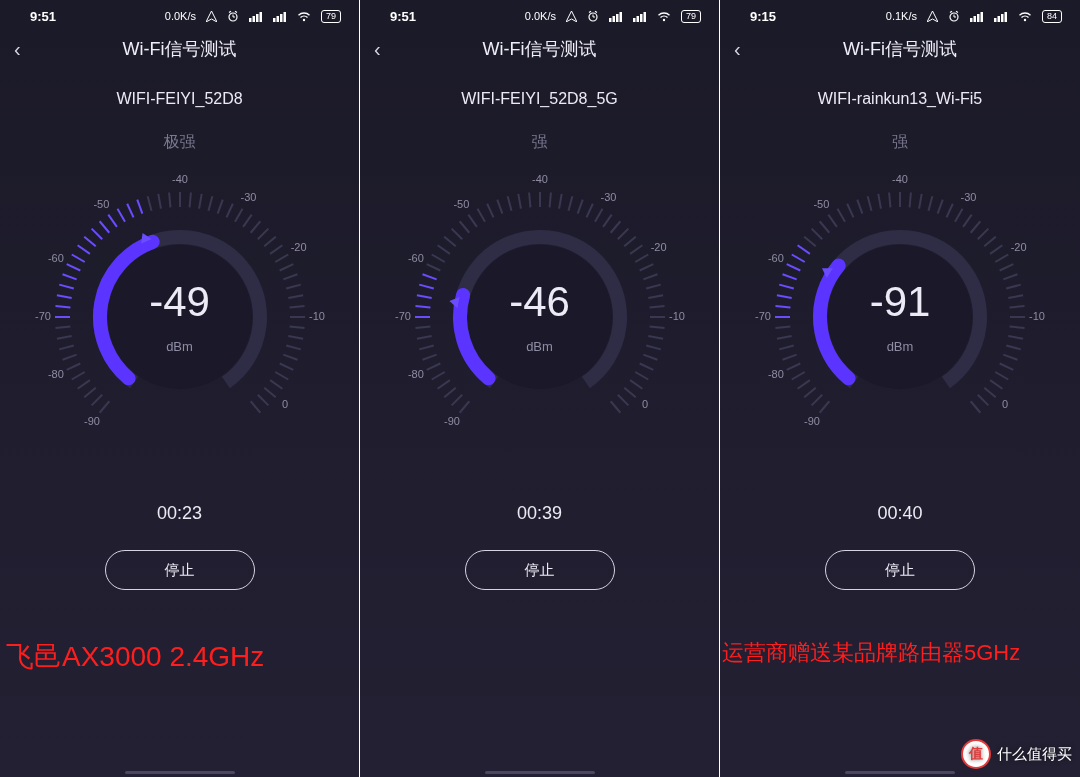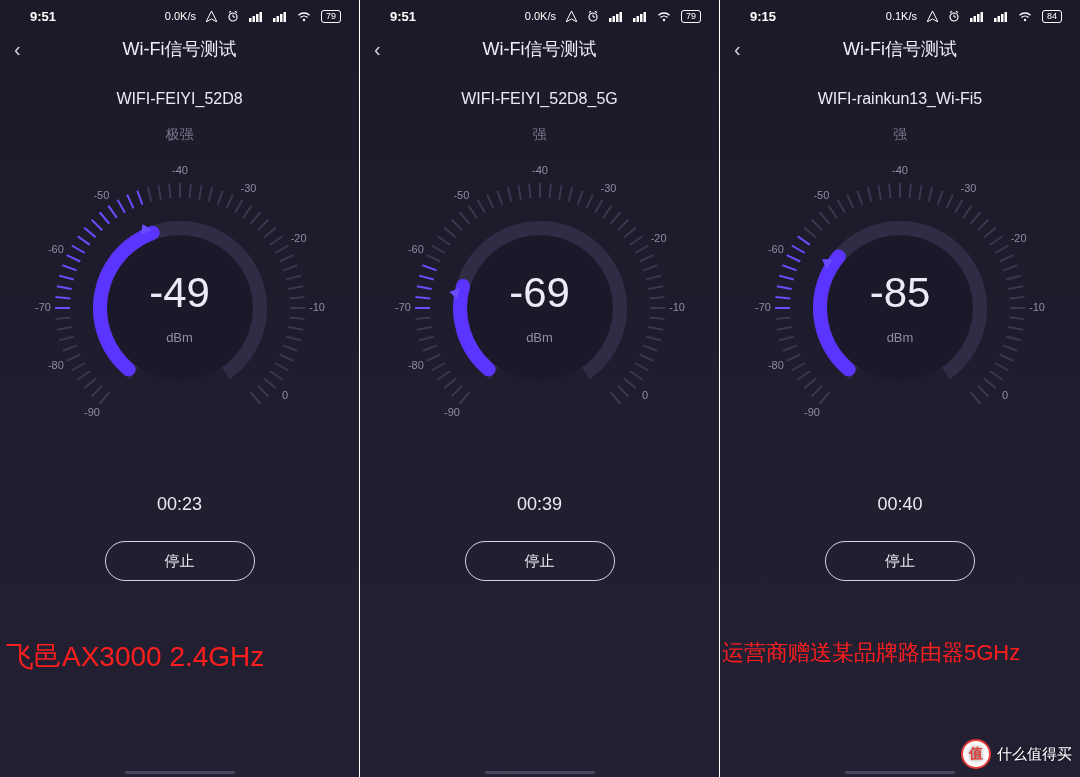--- a/index.html
+++ b/index.html
@@ -76,21 +76,21 @@
       text-align: center;
       font-size: 18px;
       font-weight: 400;
       color: #f0eef8;
       pointer-events: none;
     }
 
     
     .net-info { text-align: center; margin-top: 18px; }
     .ssid { font-size: 16px; color: #eceaf4; }
-    .strength { font-size: 14px; color: #7a778e; margin-top: 18px; }
+    .strength { font-size: 16px; color: #7a778e; margin-top: 24px; }
 
     
     .gauge-wrap {
       position: relative;
       width: 300px;
       height: 300px;
       margin: 14px auto 0;
     }
     .gauge-wrap svg { width: 100%; height: 100%; display: block; }
     .tick { stroke: #3a3850; stroke-width: 2; }
@@ -440,21 +440,21 @@
           <text class="glabel" x="149.99999999999997" y="13">-40</text>
           <text class="glabel" x="218.5" y="31.35451968153191">-30</text>
           <text class="glabel" x="268.64548031846806" y="81.49999999999994">-20</text>
           <text class="glabel" x="287" y="149.99999999999997">-10</text>
           <circle class="inner-bg" cx="150" cy="150" r="72"></circle>
           <path class="ring-bg" d="M 104.11388509191629 215.53216354311934 A 80 80 0 1 1 195.8861149080837 215.53216354311934"></path>
           <path class="ring-fg" d="M 98.57699122507684 211.28355544951825 A 80 80 0 0 1 73.0990643249345 127.94901153464002"></path>
           <polygon class="pointer" points="59.397686722876855,134.02436765464242 67.45468268443332,141.32413754878473 69.46545471909229,129.92048266522758"></polygon>
         </svg>
       <div class="g-center">
-        <div class="dbm-val">-69</div>
+        <div class="dbm-val">-46</div>
         <div class="dbm-unit">dBm</div>
       </div>
     </div>
     <div class="timer">00:39</div>
     <button class="stop-btn">停止</button>
     <div class="home-ind"></div>
   </div>
     <div class="panel">
     <div class="status-bar">
       <span class="status-left">9:15</span>
@@ -577,21 +577,21 @@
           <text class="glabel" x="149.99999999999997" y="13">-40</text>
           <text class="glabel" x="218.5" y="31.35451968153191">-30</text>
           <text class="glabel" x="268.64548031846806" y="81.49999999999994">-20</text>
           <text class="glabel" x="287" y="149.99999999999997">-10</text>
           <circle class="inner-bg" cx="150" cy="150" r="72"></circle>
           <path class="ring-bg" d="M 104.11388509191629 215.53216354311934 A 80 80 0 1 1 195.8861149080837 215.53216354311934"></path>
           <path class="ring-fg" d="M 98.57699122507684 211.28355544951825 A 80 80 0 0 1 88.71644455048177 98.57699122507684"></path>
           <polygon class="pointer" points="71.9795751536088,101.24742769054515 76.71534979270908,111.03386028877104 82.85158946687937,101.21382405972471"></polygon>
         </svg>
       <div class="g-center">
-        <div class="dbm-val">-85</div>
+        <div class="dbm-val">-91</div>
         <div class="dbm-unit">dBm</div>
       </div>
     </div>
     <div class="timer">00:40</div>
     <button class="stop-btn">停止</button>
     <div class="caption small">运营商赠送某品牌路由器5GHz</div>
     <div class="home-ind"></div>
   </div>
   </div>
 

